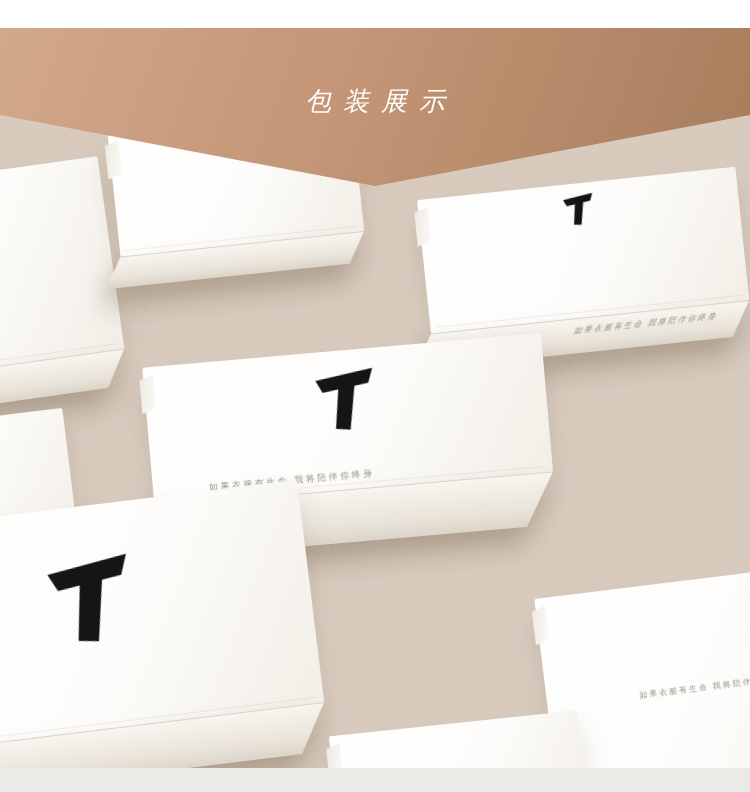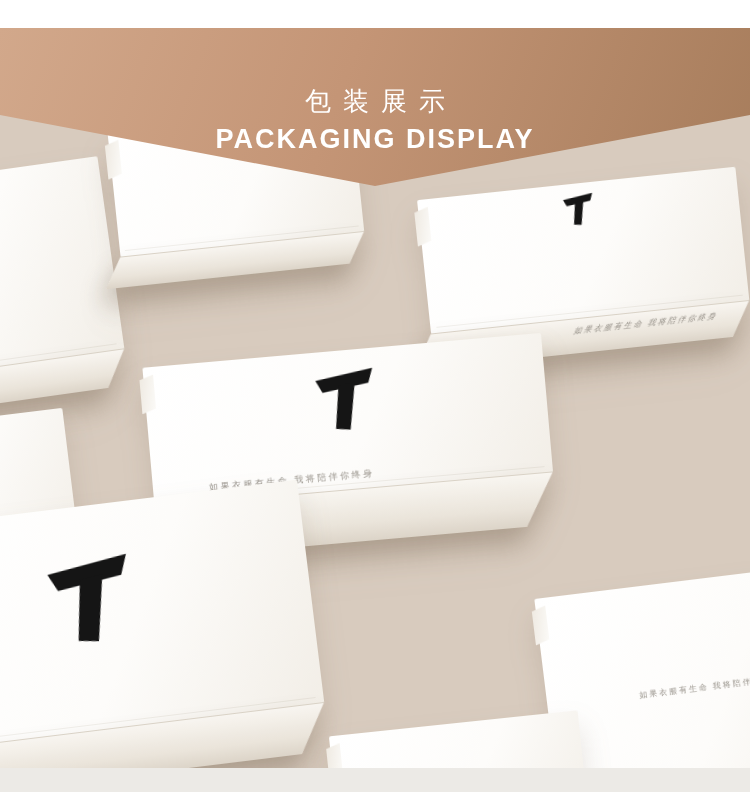--- a/index.html
+++ b/index.html
@@ -10,20 +10,21 @@
   
   .photo{
     position:absolute;left:0;top:28px;width:750px;height:740px;
     background:var(--photo-bg,#d8cbbe);overflow:hidden;
   }
   
   .banner{
     position:absolute;left:0;top:28px;width:750px;height:158px;z-index:50;
     clip-path:polygon(0 0,100% 0,100% 55%,50% 100%,0 55%);
     background:linear-gradient(110deg,var(--banner-start,#d2a88b) 0%,var(--banner-mid,#c49576) 45%,var(--banner-end,#a77d5c) 100%);
+    font-style:italic;
   }
   .banner-cn{
     position:absolute;top:56px;left:0;width:100%;text-align:center;
     color:#ffffff;font-size:26px;font-weight:400;letter-spacing:12px;text-indent:12px;
   }
   .banner-en{
     position:absolute;top:96px;left:0;width:100%;text-align:center;
     color:#ffffff;font-size:27px;font-weight:800;letter-spacing:2px;
   }
   
@@ -160,18 +161,17 @@
     <div class="box b-h">
       <div class="box-inner">
         <div class="box-top"></div>
       </div>
     </div>
 
   </div>
 
   <div class="banner">
     <div class="banner-cn">包装展示</div>
-    <div class="banner-en">PACKAGING DISPLAY</div>
   </div>
 
   <div class="bottom-strip"></div>
 
 </div>
 
 </body></html>

